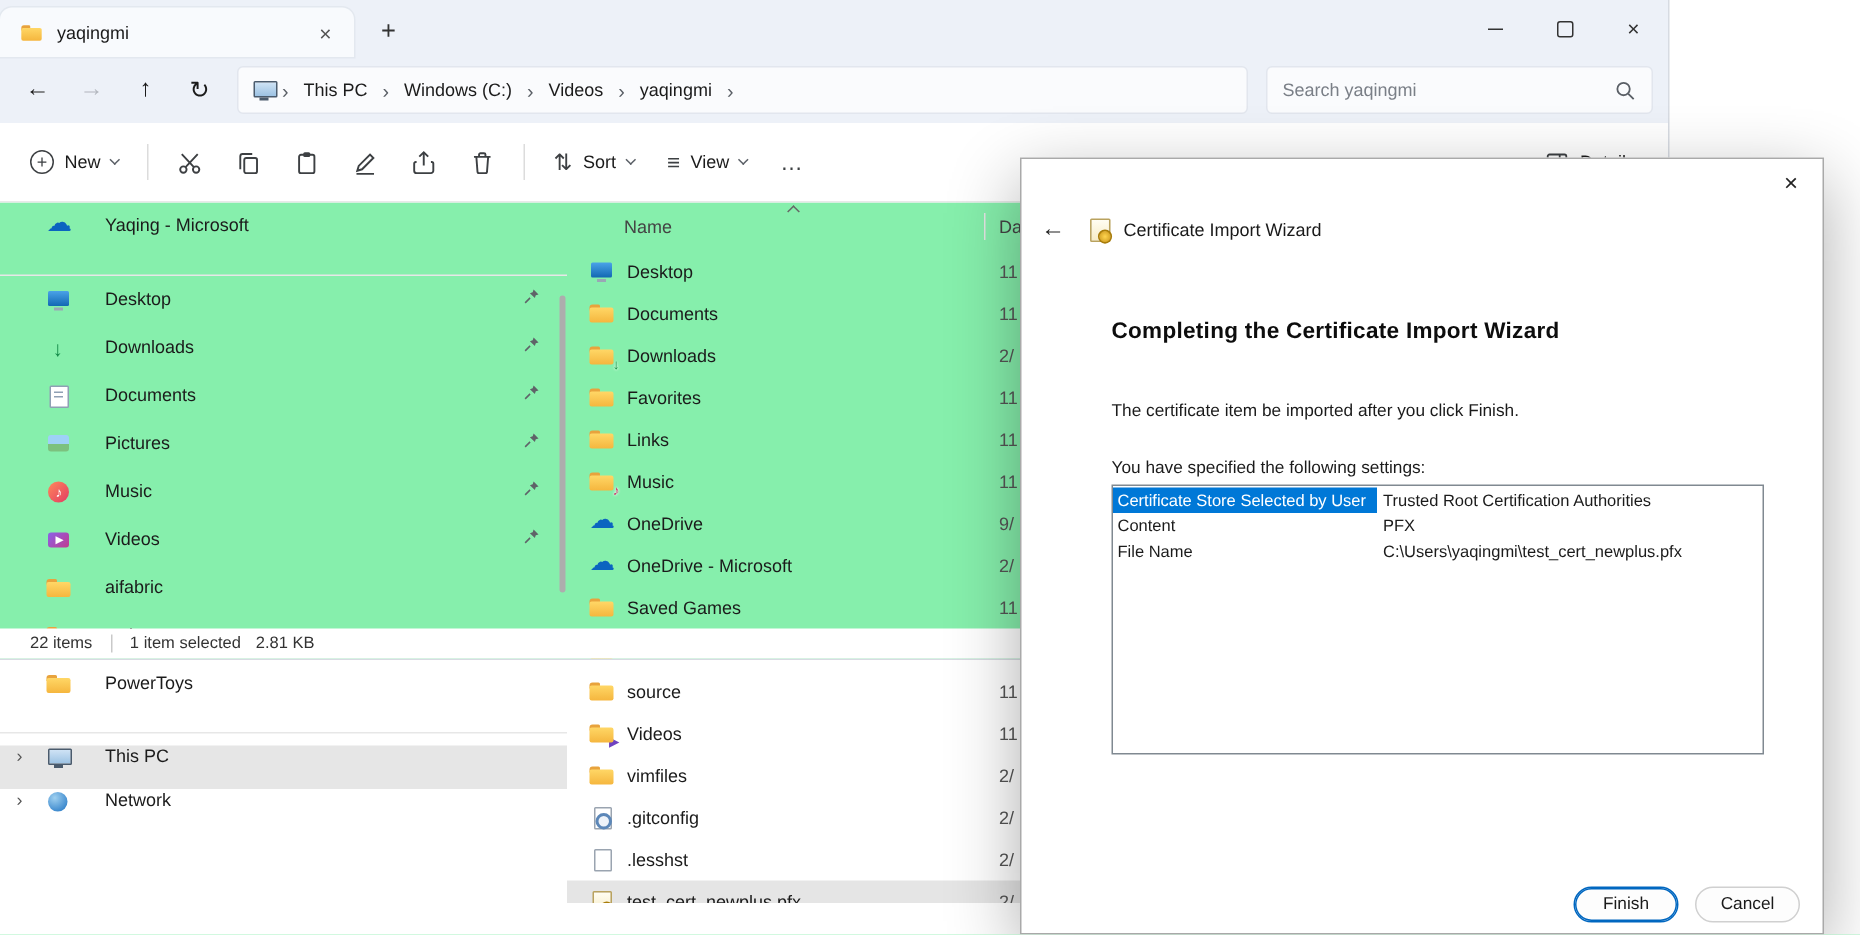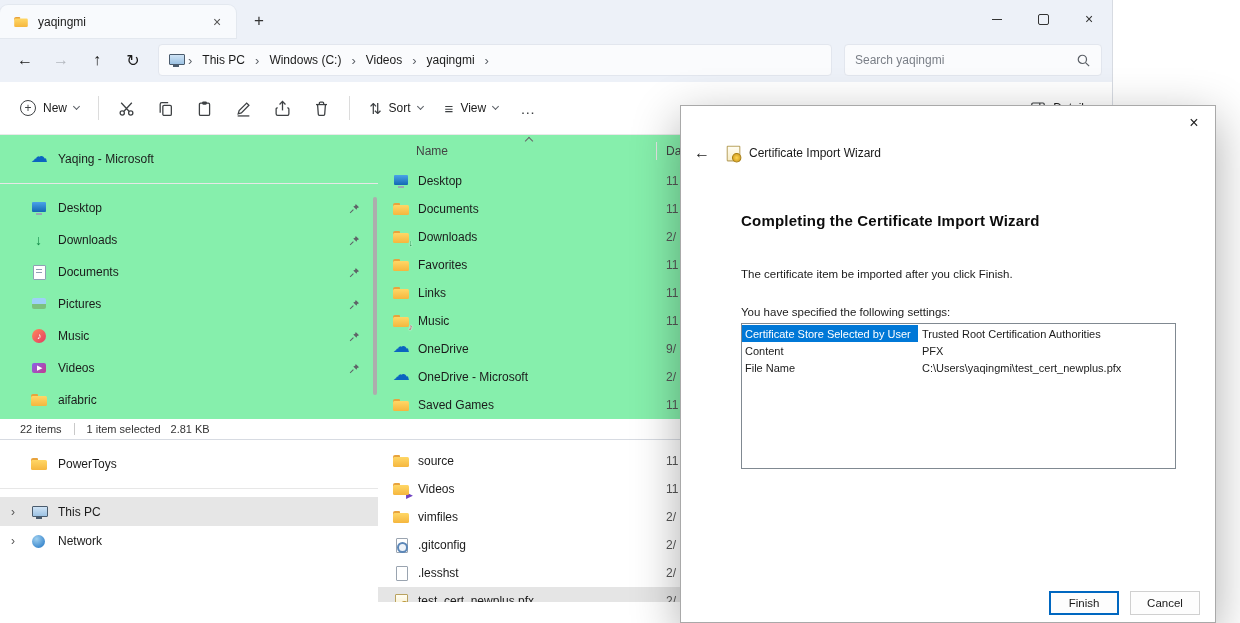--- a/index.html
+++ b/index.html
@@ -32,21 +32,21 @@
   .toolbar{position:relative;height:53px;background:#fff;border-bottom:1px solid #e9e9e9;display:flex;align-items:center;padding:0 10px;gap:2px}
   .tbtn{height:36px;display:flex;align-items:center;gap:7px;padding:0 10px;border-radius:4px;color:#1b1b1b;flex:none}
   .tdiv{width:1px;height:24px;background:#dcdcdc;margin:0 7px;flex:none}
   .chev{width:5px;height:5px;border-right:1.4px solid #5a5f66;border-bottom:1.4px solid #5a5f66;transform:rotate(45deg);margin-top:-3px}
   .plusic{width:16px;height:16px;border:1.3px solid #3d4043;border-radius:50%;display:flex;align-items:center;justify-content:center;font-size:12px;color:#3d4043;line-height:1}
   .glyphic{font-size:15px;line-height:1;color:#3d4043}
   .details{position:absolute;right:12px;top:8px}
 
   .ebody{display:flex;height:467px}
   .sidebar{width:378px;position:relative;padding-top:8px}
-  .side-item{display:flex;align-items:center;gap:10px;height:32px;padding:0 10px 0 30px;position:relative;border-radius:4px}
+  .side-item{display:flex;gap:22px;height:32px;padding:0 10px 0 30px;position:relative;border-radius:4px}
   .side-item.tree{height:29px;border-radius:0}
   .side-item.sel{background:#e6e6e6}
   .side-label{white-space:nowrap}
   .pin{margin-left:auto;margin-right:8px;display:flex}
   .tree-chev{position:absolute;left:11px;color:#555;font-size:12px}
   .side-sep{height:1px;background:#e7e7e7;margin:8px 0}
   .sidebar-scroll{position:absolute;right:1px;top:62px;width:4px;height:198px;background:#adadad;border-radius:2px}
 
   .filepane{flex:1;position:relative;overflow:hidden}
   .fheader{height:32px;display:flex;align-items:center;padding-left:38px;color:#444;position:relative}
@@ -91,27 +91,27 @@
   
   .wizard{position:absolute;left:680px;top:105px;width:536px;height:518px;background:#fff;border:1px solid #a9a9a9;box-shadow:0 14px 45px rgba(0,0,0,.32);z-index:50}
   .wiz-close{position:absolute;right:4px;top:4px;width:34px;height:26px;display:flex;align-items:center;justify-content:center;font-size:16px;color:#222}
   .wiz-head{position:absolute;left:6px;top:33px;display:flex;align-items:center;gap:7px;height:28px}
   .wiz-back{width:30px;height:26px;display:flex;align-items:center;justify-content:center;font-size:16px;color:#222;border-radius:3px}
   .wiz-title{color:#1a1a1a}
   .wizcert{transform:scale(1.05)}
   .wiz-heading{position:absolute;left:60px;top:106px;font-size:15px;font-weight:700;color:#0d0d0d;letter-spacing:.2px}
   .wiz-desc{position:absolute;left:60px;top:162px;font-size:11.5px}
   .wiz-settings-label{position:absolute;left:60px;top:200px;font-size:11.5px}
-  .wiz-table{position:absolute;left:60px;top:217px;width:435px;height:146px;border:1px solid #808991;background:#fff;overflow:hidden;font-size:11px;padding-top:1px}
+  .wiz-table{position:absolute;left:60px;top:217px;width:435px;height:180px;border:1px solid #808991;background:#fff;overflow:hidden;font-size:11px;padding-top:1px}
   .srow{display:flex;height:17px;align-items:center}
   .skey{width:176px;flex:none;height:17px;display:flex;align-items:center;padding-left:3px;white-space:nowrap;overflow:hidden}
   .skey.ksel{background:#0078d7;color:#fff}
   .sval{padding-left:4px;white-space:nowrap}
   .wiz-buttons{position:absolute;right:15px;bottom:7px;display:flex;gap:11px}
-  .btn{min-width:70px;height:24px;display:flex;align-items:center;justify-content:center;background:#fdfdfd;border:1px solid #d0d0d0;border-radius:0;font-size:11.5px;color:#1a1a1a;padding:0 10px}
+  .btn{min-width:70px;height:24px;display:flex;align-items:center;justify-content:center;background:#fdfdfd;border:1px solid #d0d0d0;border-radius:12px;font-size:11.5px;color:#1a1a1a;padding:0 10px}
   .btn.default{border-color:#0067c0;box-shadow:inset 0 0 0 1px #0067c0}
 </style>
 </head>
 <body>
 
 <div class="stage">
 
   <div class="explorer">
 
     <div class="tabbar">

